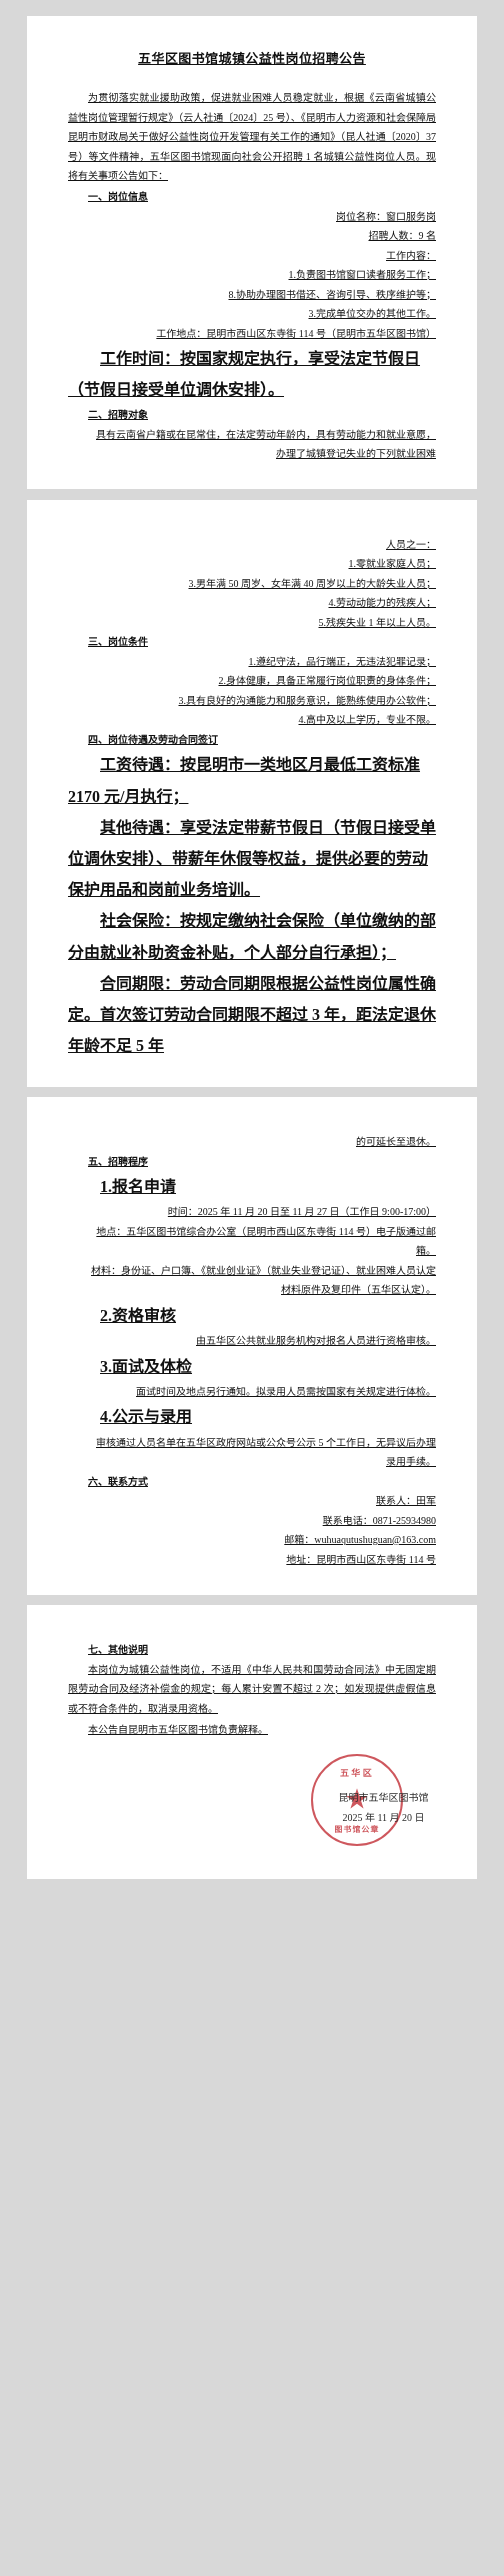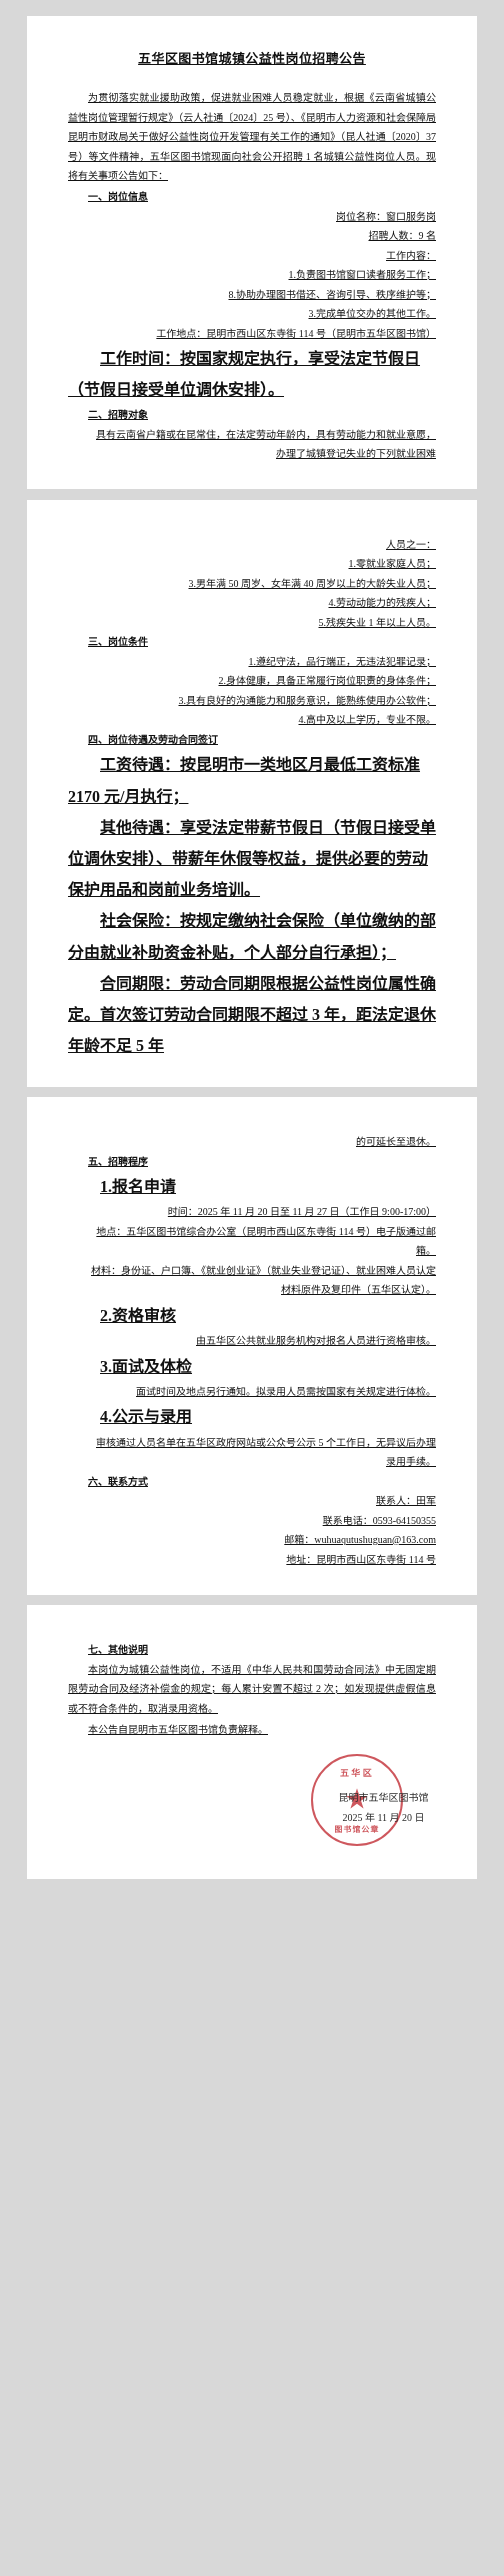--- a/index.html
+++ b/index.html
@@ -169,21 +169,21 @@
     <p class="sub">地点：五华区图书馆综合办公室（昆明市西山区东寺街 114 号）电子版通过邮箱。</p>
     <p class="sub">材料：身份证、户口簿、《就业创业证》（就业失业登记证）、就业困难人员认定材料原件及复印件（五华区认定）。</p>
     <p class="subbold">2.资格审核</p>
     <p class="sub">由五华区公共就业服务机构对报名人员进行资格审核。</p>
     <p class="subbold">3.面试及体检</p>
     <p class="sub">面试时间及地点另行通知。拟录用人员需按国家有关规定进行体检。</p>
     <p class="subbold">4.公示与录用</p>
     <p class="sub">审核通过人员名单在五华区政府网站或公众号公示 5 个工作日，无异议后办理录用手续。</p>
     <p class="sec">六、联系方式</p>
     <p class="sub">联系人：田军</p>
-    <p class="sub">联系电话：0593-64150355</p>
+    <p class="sub">联系电话：0871-25934980</p>
     <p class="sub">邮箱：wuhuaqutushuguan@163.com</p>
     <p class="sub">地址：昆明市西山区东寺街 114 号</p>
   </div>
 
   <div class="sheet cont">
     <p class="sec">七、其他说明</p>
     <p class="para">本岗位为城镇公益性岗位，不适用《中华人民共和国劳动合同法》中无固定期限劳动合同及经济补偿金的规定；每人累计安置不超过 2 次；如发现提供虚假信息或不符合条件的，取消录用资格。</p>
     <p class="para">本公告自昆明市五华区图书馆负责解释。</p>
 
     <div class="stamp-area">

